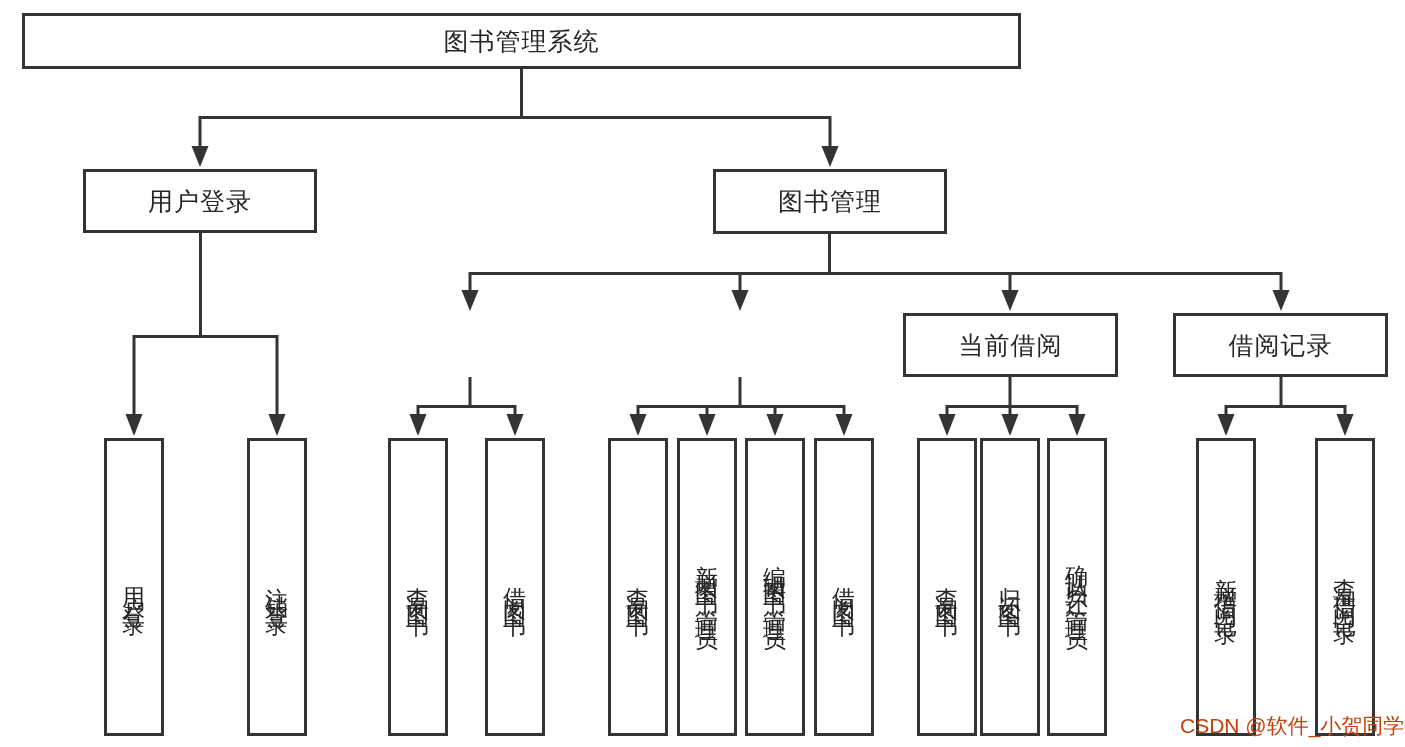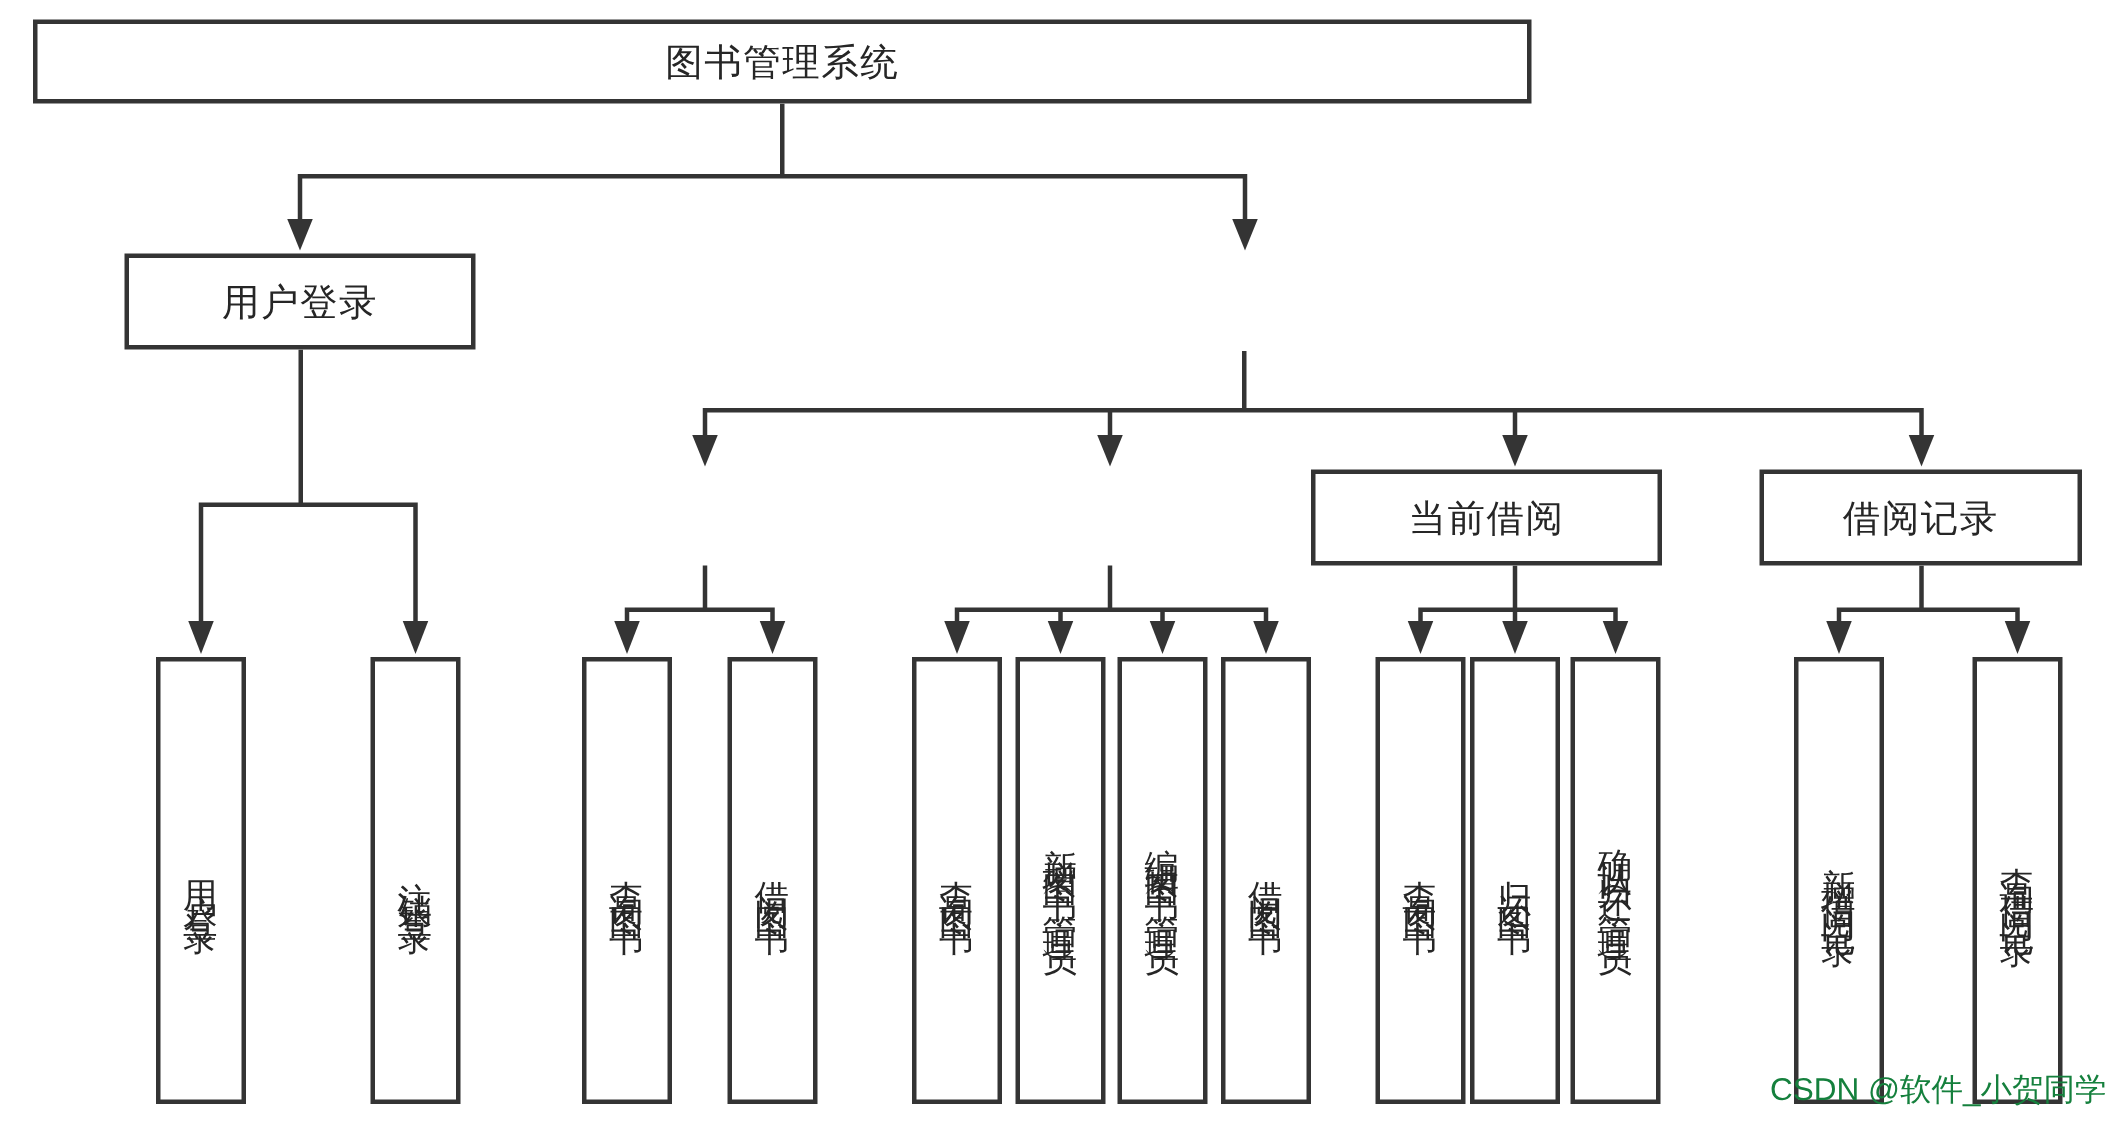--- a/index.html
+++ b/index.html
@@ -33,21 +33,21 @@
     writing-mode:vertical-rl;
     text-orientation:mixed;
     letter-spacing:9px;
     line-height:60px;
   }
   .watermark{
     position:absolute;
     left:1180px;
     top:712px;
     font-size:21px;
-    color:#15803d;
+    color:#c2410c;
     white-space:nowrap;
     z-index:3;
   }
 </style>
 </head>
 <body>
 
 <div id="canvas">
 
   <svg id="connectors" width="1405" height="747" viewBox="0 0 1405 747">
@@ -89,22 +89,23 @@
       <polygon points="1001.5,414 1018.5,414 1010,436"></polygon>
       <polygon points="1068.5,414 1085.5,414 1077,436"></polygon>
       <polygon points="1217.5,414 1234.5,414 1226,436"></polygon>
       <polygon points="1336.5,414 1353.5,414 1345,436"></polygon>
     </g>
   </svg>
 
   <div class="node hnode" style="left:22px;top:13px;width:999px;height:56px;">图书管理系统</div>
 
   <div class="node hnode" style="left:83px;top:169px;width:234px;height:64px;">用户登录</div>
+  <div class="node hnode" style="left:713px;top:169px;width:234px;height:65px;">图书管理</div>
 
-  <div class="node hnode" style="left:874px;top:313px;width:234px;height:64px;">当前借阅</div>
+  <div class="node hnode" style="left:903px;top:313px;width:215px;height:64px;">当前借阅</div>
   <div class="node hnode" style="left:1173px;top:313px;width:215px;height:64px;">借阅记录</div>
 
   <div class="node vnode" style="left:104px;top:438px;width:60px;height:298px;">用户登录</div>
   <div class="node vnode" style="left:247px;top:438px;width:60px;height:298px;">注销登录</div>
 
   <div class="node vnode" style="left:388px;top:438px;width:60px;height:298px;">查询图书</div>
   <div class="node vnode" style="left:485px;top:438px;width:60px;height:298px;">借阅图书</div>
 
   <div class="node vnode" style="left:608px;top:438px;width:60px;height:298px;">查询图书</div>
   <div class="node vnode" style="left:677px;top:438px;width:60px;height:298px;">新增图书（管理员）</div>

